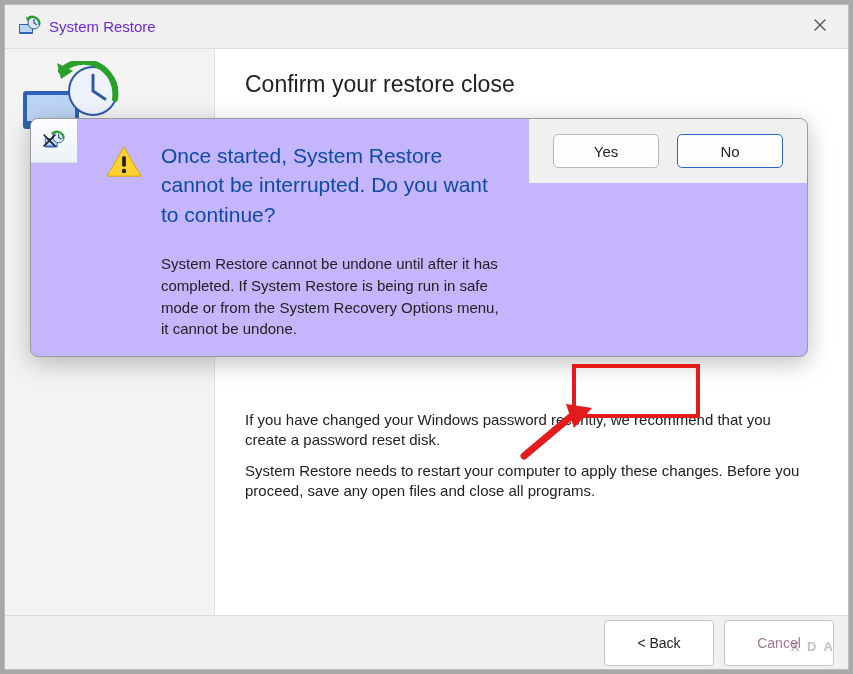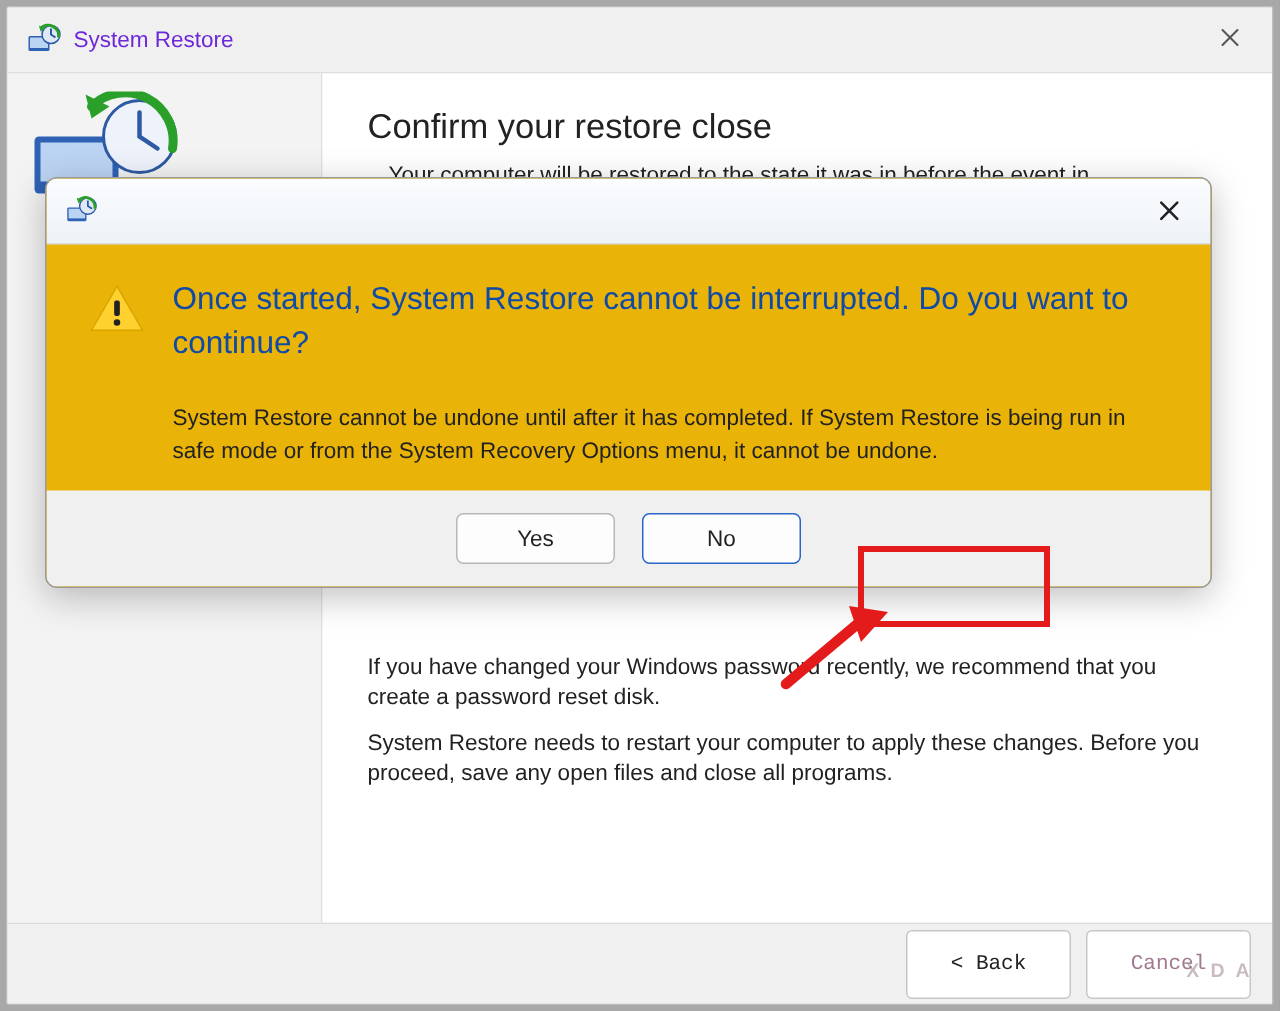--- a/index.html
+++ b/index.html
@@ -101,45 +101,43 @@
     height: 46px;
     background: #fff;
     border: 1px solid #c7c7c7;
     border-radius: 4px;
     font-size: 14px;
     color: #222;
     display: flex;
     align-items: center;
     justify-content: center;
     cursor: pointer;
-    font-family: Liberation Mono, monospace;
   }
   .wiz-btn.cancel-like {
     color: #a07890;
   }
 
   
   .dim {
     position: absolute;
     left:0; top:0; right:0; bottom:0;
     background: rgba(0,0,0,0);
     pointer-events: none;
   }
 
   
   .dialog {
     position: absolute;
     left: 30px; top: 118px;
     width: 778px;
-    background: #eab308;
+    background: #c4b5fd;
     border: 1px solid #9a9a9a;
     border-radius: 8px;
     box-shadow: 0 6px 24px rgba(0,0,0,0.25);
     display: flex;
-    flex-direction: column;
     overflow: hidden;
   }
   .dlg-titlebar {
     height: 44px;
     background: linear-gradient(#fbfdff,#edf2f7);
     border-bottom: 1px solid #d8dee6;
     display: flex;
     align-items: center;
     padding: 0 12px;
     position: relative;
@@ -262,21 +260,20 @@
             <rect x="22" y="68" width="24" height="6" fill="#2f62b5"></rect>
             <circle cx="76" cy="30" r="24" fill="#eef3fb" stroke="#2d5aa3" stroke-width="2"></circle>
             <path d="M76 14 v16 l12 8" stroke="#2d5aa3" stroke-width="3" fill="none" stroke-linecap="round"></path>
             <path d="M44 10 a32 32 0 0 1 54 28" fill="none" stroke="#2aa02a" stroke-width="6" stroke-linecap="round"></path>
             <path d="M40 2 l4 16 l12 -8 z" fill="#2aa02a"></path>
           </svg>
         </span>
       </div>
       <div class="wiz-main">
         <div class="wiz-heading">Confirm your restore close</div>
-        <div class="wiz-subtext">Your computer will be restored to the state it was in before the event in</div>
 
         <div style="height:290px"></div>
 
         <div class="wiz-para">If you have changed your Windows password recently, we recommend that you create a password reset disk.</div>
         <div class="wiz-para">System Restore needs to restart your computer to apply these changes. Before you proceed, save any open files and close all programs.</div>
       </div>
     </div>
 
     <div class="wiz-footer">
       <div class="wiz-btn">&lt; Back</div>

